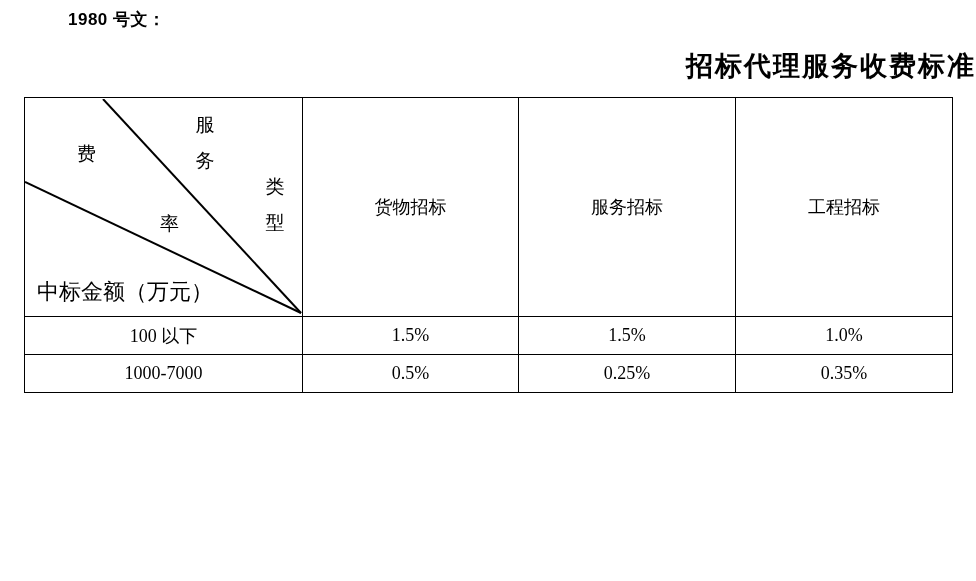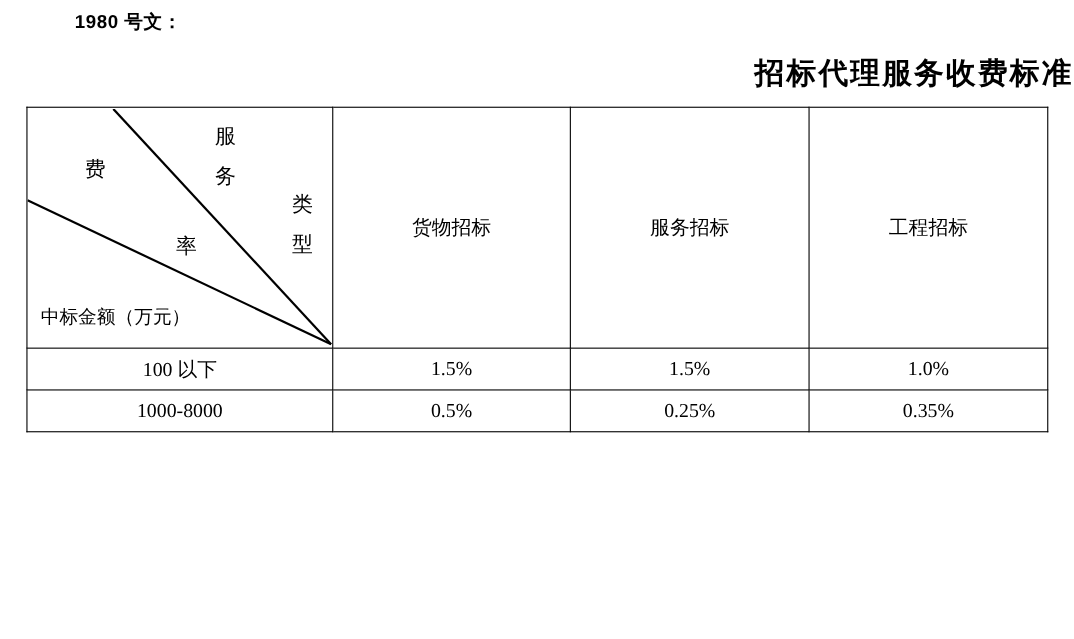--- a/index.html
+++ b/index.html
@@ -104,21 +104,21 @@
     left: 238px;
     top: 70px;
     font-size: 19px;
     width: 24px;
     line-height: 36px;
   }
   .lbl-amount {
     position: absolute;
     left: 12px;
     top: 178px;
-    font-size: 17px;
+    font-size: 22px;
   }
   .head-cell {
     font-size: 20px;
     height: 216px;
     margin-left: 40px;
   }
   .row-cell {
     height: 35px;
     font-size: 18px;
   }
@@ -169,21 +169,21 @@
           <td class="head-cell">工程招标</td>
         </tr>
 
         <tr>
           <td class="row-cell row-label">100 以下</td>
           <td class="row-cell">1.5%</td>
           <td class="row-cell">1.5%</td>
           <td class="row-cell">1.0%</td>
         </tr>
         <tr>
-          <td class="row-cell row-label">1000-8000</td>
+          <td class="row-cell row-label">1000-7000</td>
           <td class="row-cell">0.5%</td>
           <td class="row-cell">0.25%</td>
           <td class="row-cell">0.35%</td>
         </tr>
       </tbody>
     </table>
   </div>
 
 </div>
 

